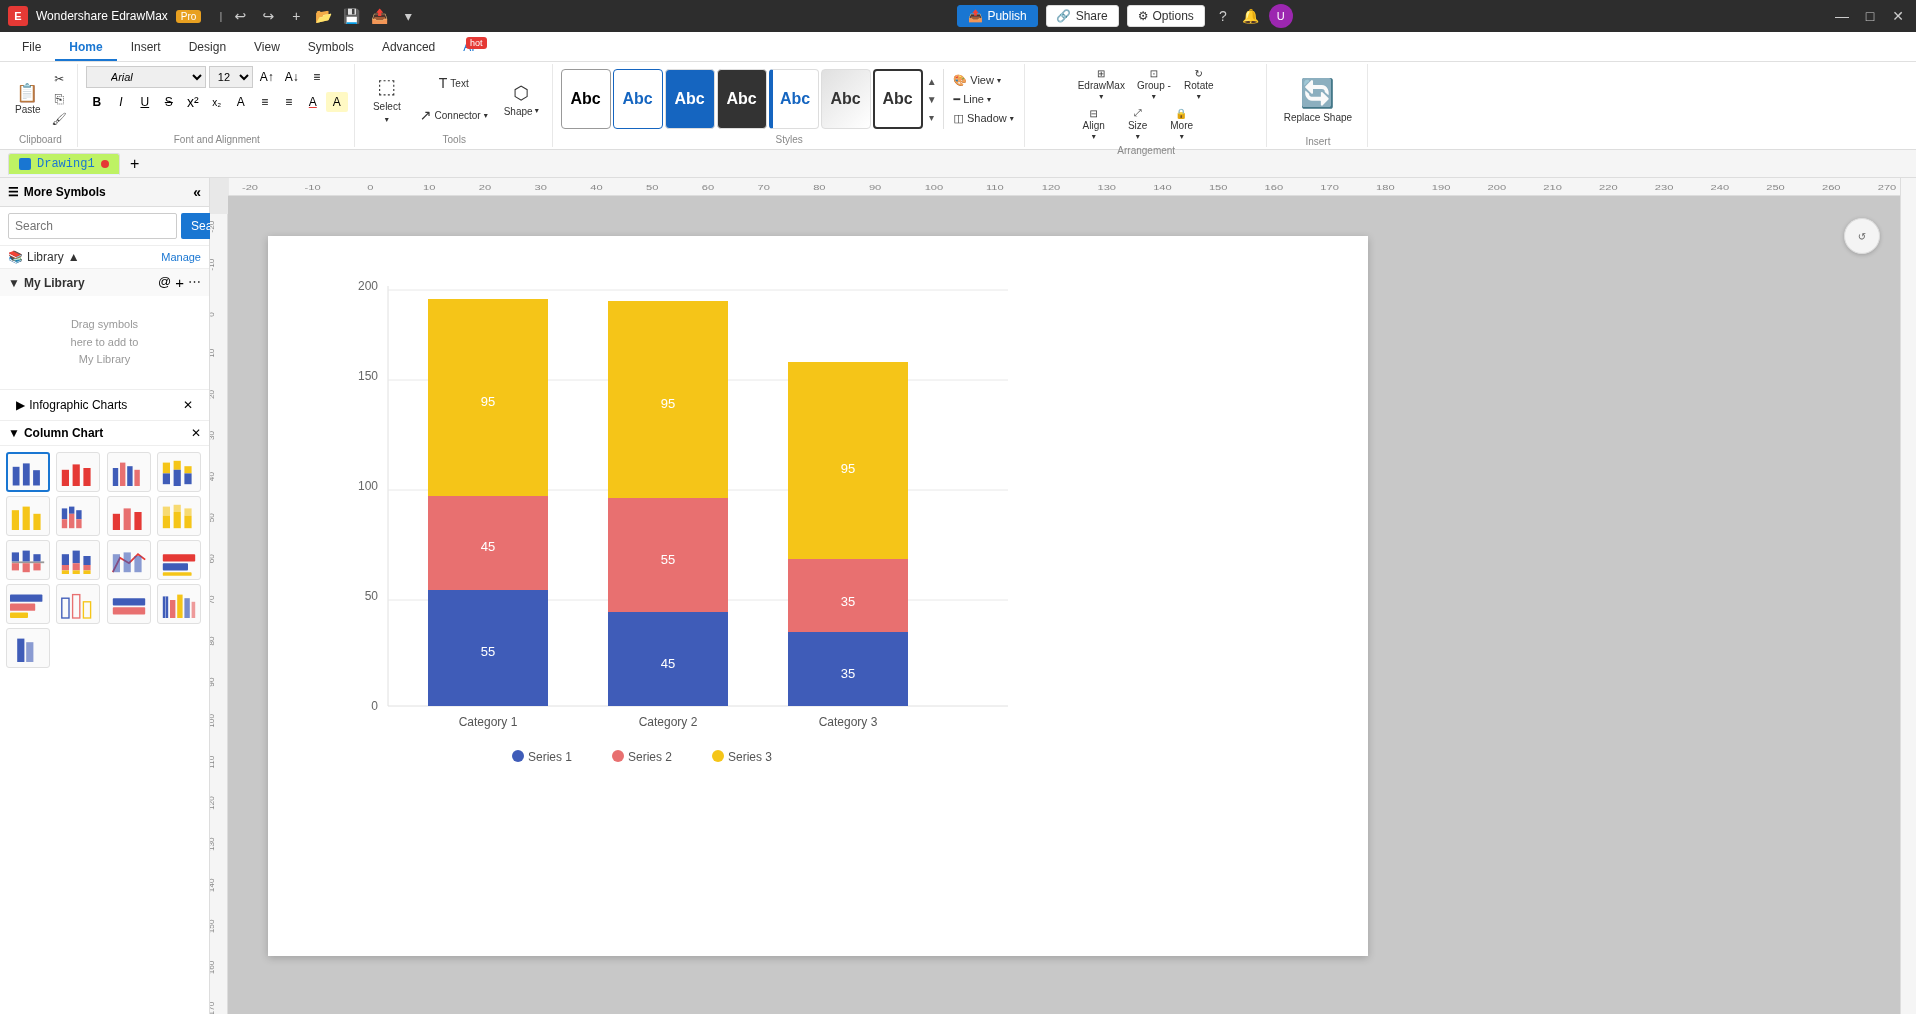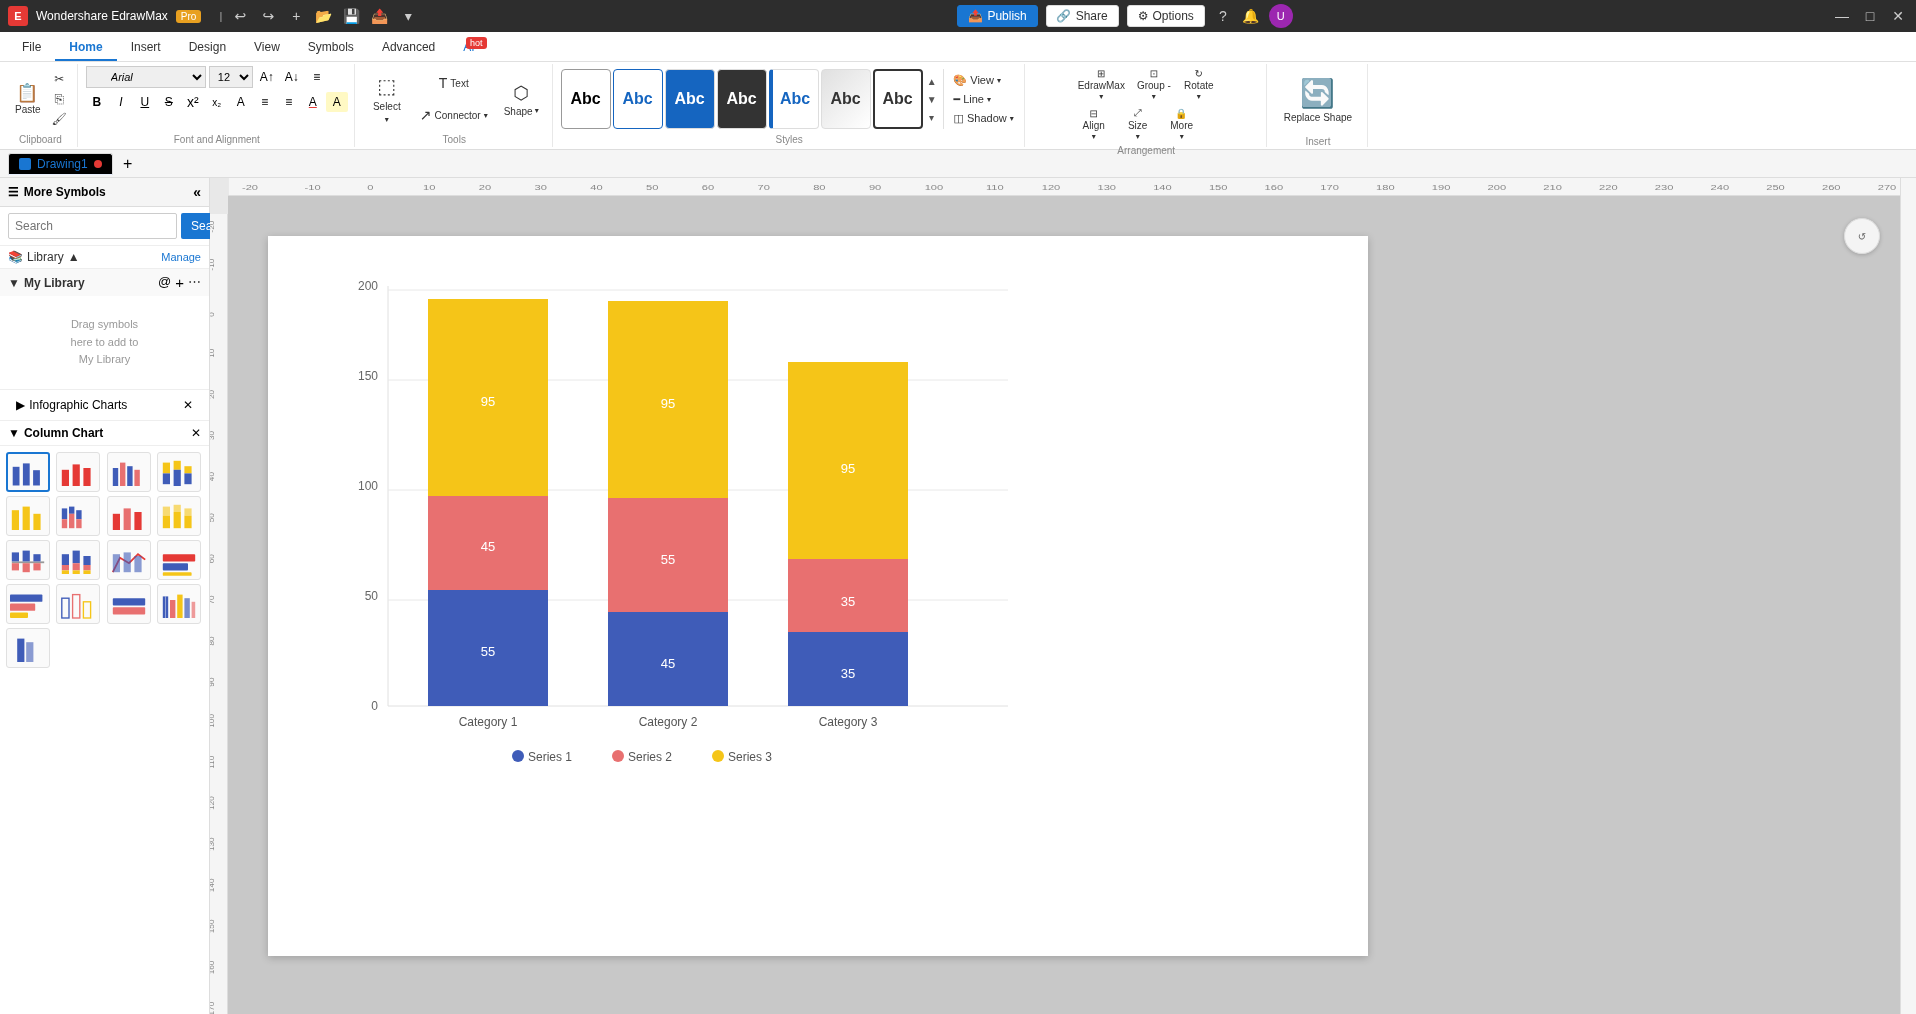--- a/index.html
+++ b/index.html
@@ -222,21 +222,21 @@
     }
     .tab-item {
       display: flex; align-items: center; gap: 6px;
       padding: 3px 10px;
       background: #fff;
       border: 1px solid #ddd;
       border-radius: 3px 3px 0 0;
       cursor: pointer;
       font-size: 12px;
     }
-    .tab-item.active { background: #000000; border-bottom-color: #e8f0fe; color: #1976d2; }
+    .tab-item.active { background: #bef264; border-bottom-color: #e8f0fe; color: #1976d2; font-family: Liberation Mono, monospace; }
     .tab-dot { width: 8px; height: 8px; border-radius: 50%; background: #e53935; }
     .tab-add { width: 22px; height: 22px; display: flex; align-items: center; justify-content: center; cursor: pointer; border-radius: 3px; font-size: 16px; }
 
     
     #stacked-chart { position: absolute; top: 60px; left: 160px; }
 
     
     ::-webkit-scrollbar { width: 6px; height: 6px; }
     ::-webkit-scrollbar-track { background: #f1f1f1; }
     ::-webkit-scrollbar-thumb { background: #ccc; border-radius: 3px; }

